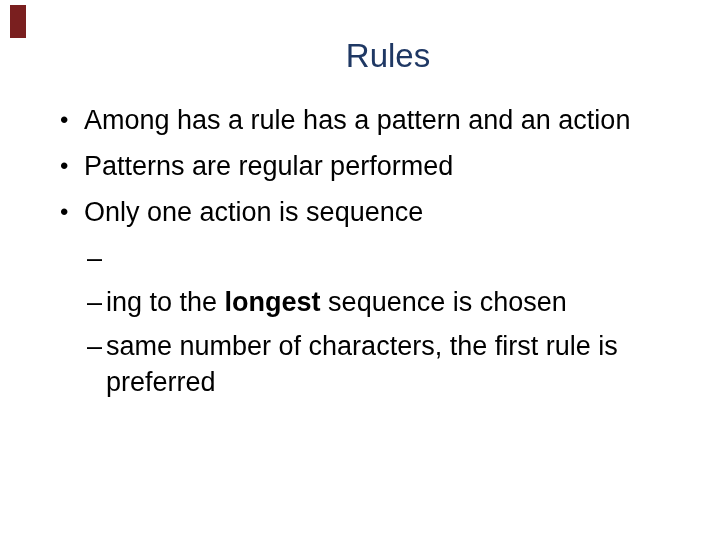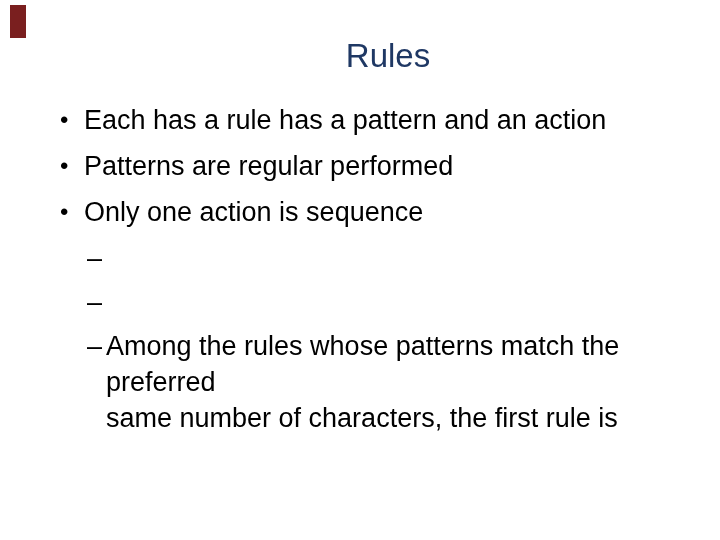--- a/index.html
+++ b/index.html
@@ -60,21 +60,21 @@
 </head>
 <body>
 
 <div class="slide" style="background: rgb(255, 255, 255); color: rgb(0, 0, 0);">
   <div class="corner-accent" style="background: rgb(122, 31, 31);"></div>
   <div class="slide-title" style="color: rgb(31, 56, 100);">Rules</div>
   <div class="bullet-list">
       <div class="b-item level1">
         <span class="marker">•</span>
         <div class="btext">
-          <div class="bline"><span>Each has a rule has a </span><span class="it">pattern</span><span> and an </span><span class="it">action</span></div>
+          <div class="bline"><span>Among has a rule has a </span><span class="it">pattern</span><span> and an </span><span class="it">action</span></div>
         </div>
       </div>
       <div class="b-item level1">
         <span class="marker">•</span>
         <div class="btext">
           <div class="bline"><span>Patterns are regular performed</span></div>
         </div>
       </div>
       <div class="b-item level1">
         <span class="marker">•</span>
@@ -83,24 +83,24 @@
         </div>
       </div>
       <div class="b-item level2">
         <span class="marker">–</span>
         <div class="btext">
         </div>
       </div>
       <div class="b-item level2">
         <span class="marker">–</span>
         <div class="btext">
+          <div class="bline"><span>ing to the </span><span class="bd">longest</span><span> sequence is chosen</span></div>
         </div>
       </div>
       <div class="b-item level2">
         <span class="marker">–</span>
         <div class="btext">
-          <div class="bline"><span>Among the rules whose patterns match the</span></div>
+          <div class="bline"><span>same number of characters, the first rule is</span></div>
           <div class="bline"><span>preferred</span></div>
-          <div class="bline"><span>same number of characters, the first rule is</span></div>
         </div>
       </div>
     </div>
 </div>
 
 </body></html>

